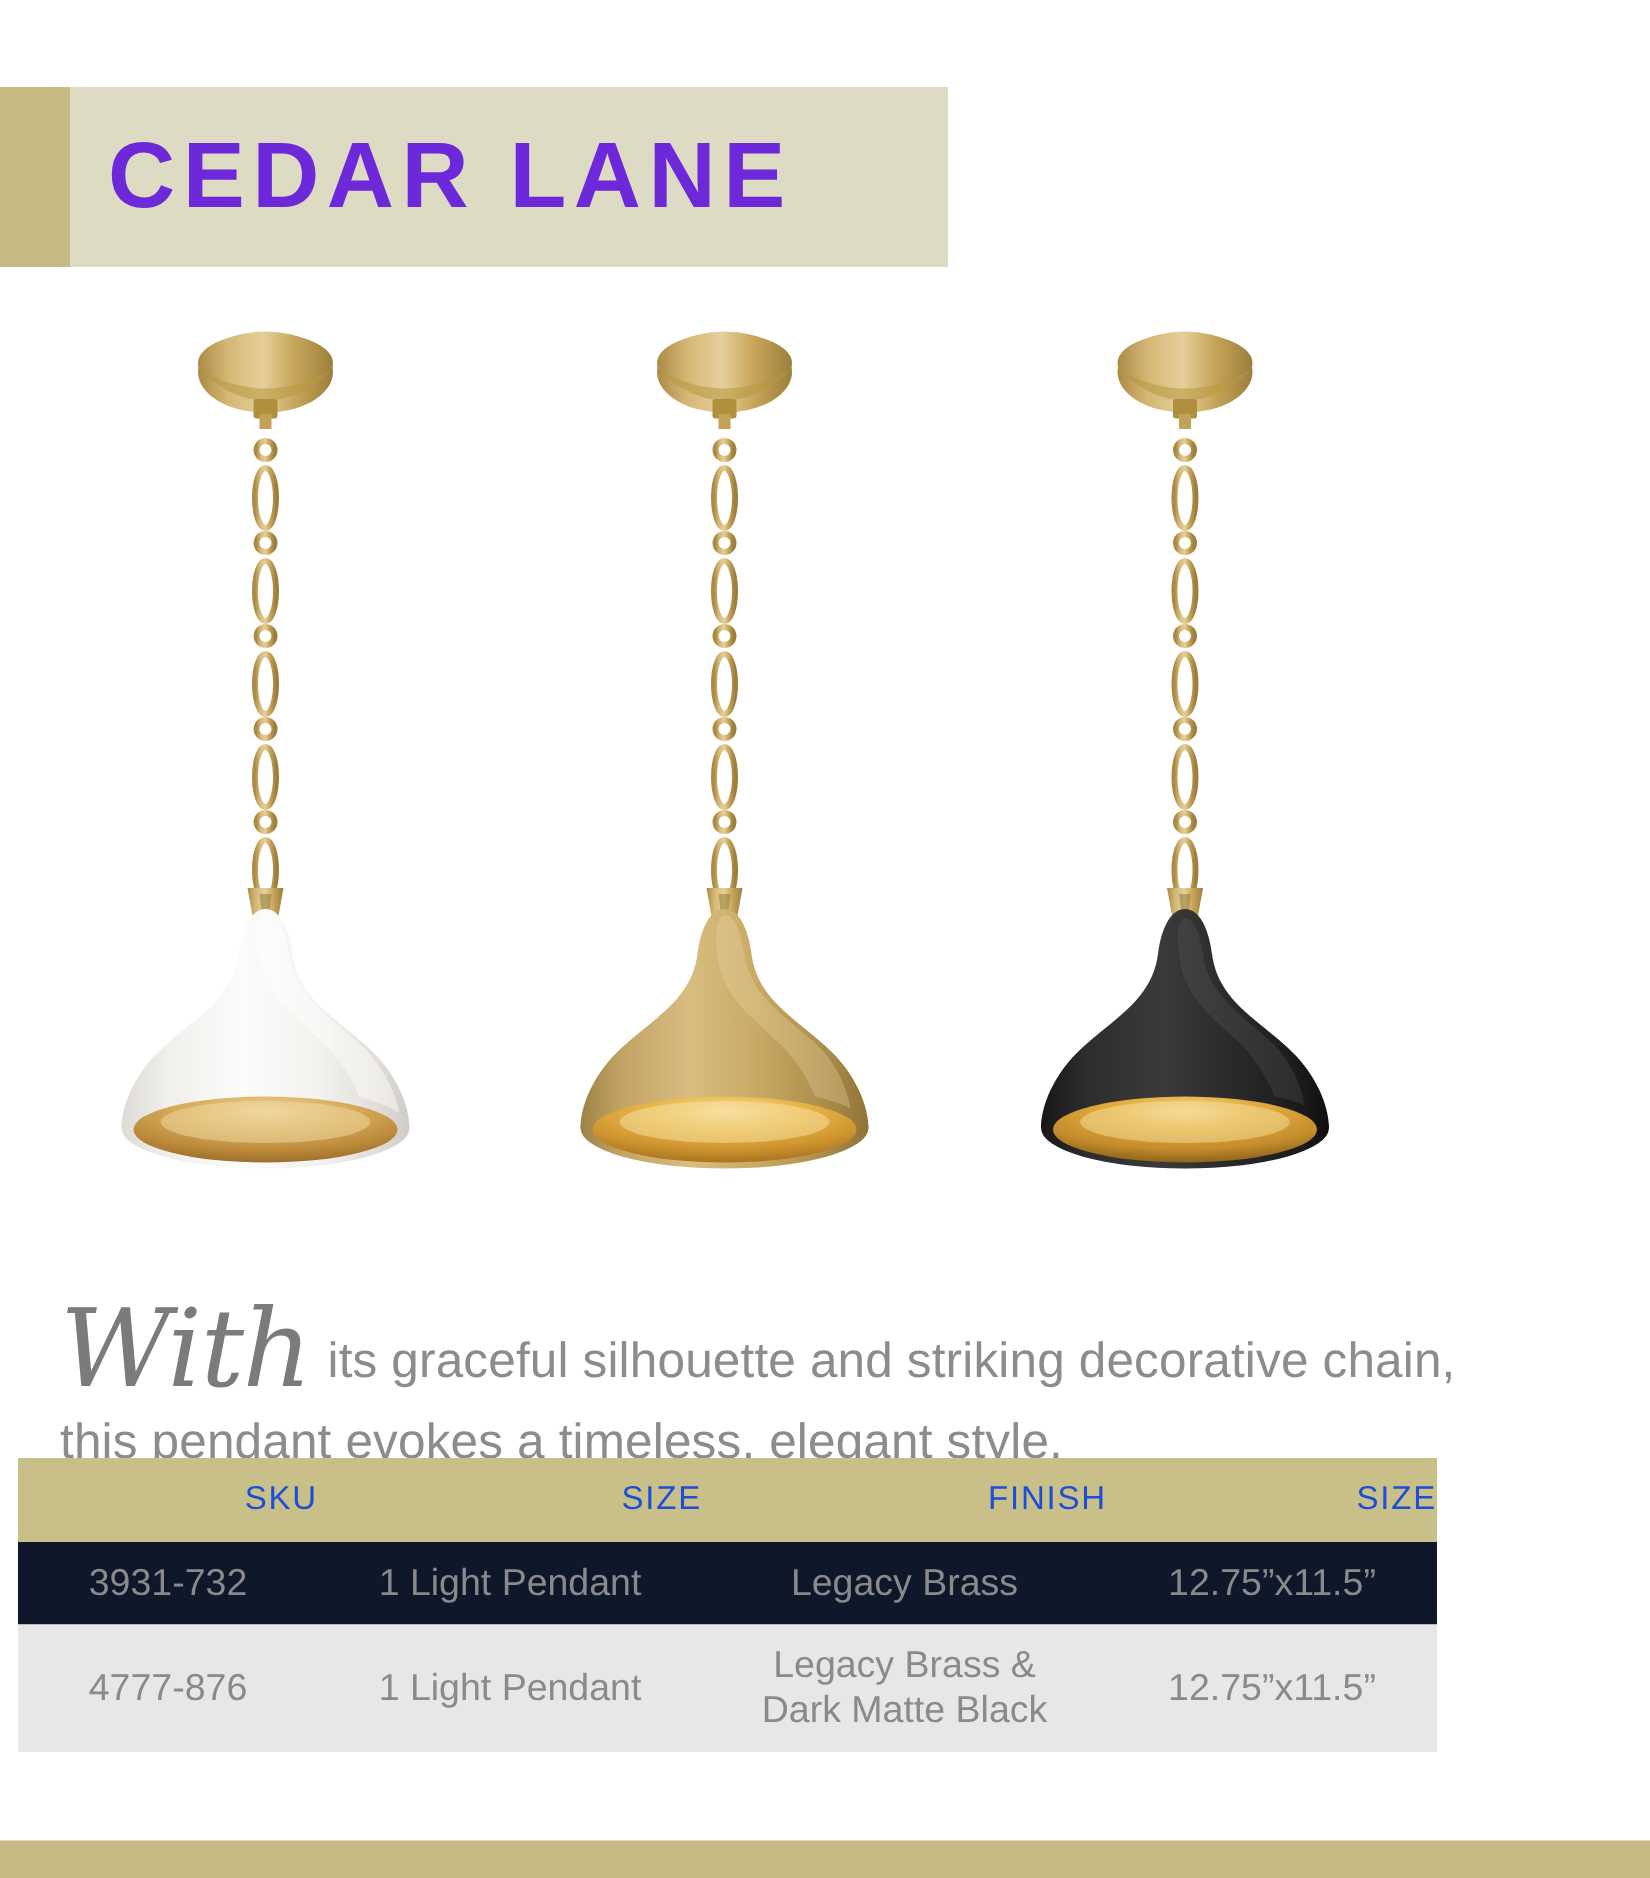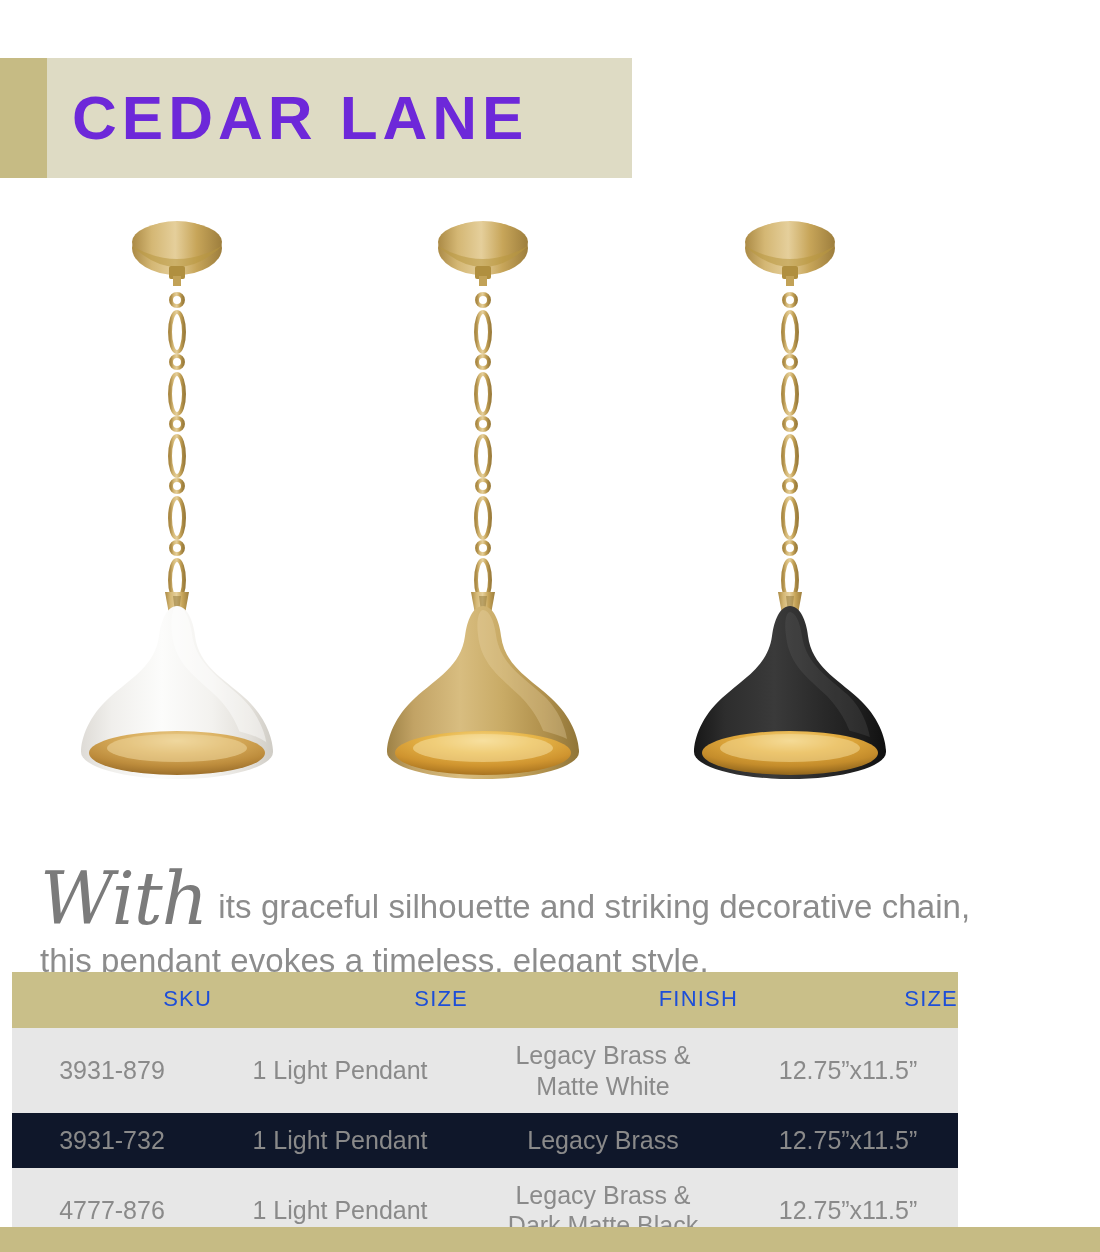--- a/index.html
+++ b/index.html
@@ -357,26 +357,20 @@
   <table class="spec-table">
     <thead>
       <tr>
         <th class="col-sku">SKU</th>
         <th class="col-type">SIZE</th>
         <th class="col-finish">FINISH</th>
         <th class="col-size">SIZE</th>
       </tr>
     </thead>
     <tbody>
-      <tr class="odd">
-        <td>3931-879</td>
-        <td>1 Light Pendant</td>
-        <td>Legacy Brass &amp;<br>Matte White</td>
-        <td>12.75”x11.5”</td>
-      </tr>
       <tr class="even">
         <td>3931-732</td>
         <td>1 Light Pendant</td>
         <td>Legacy Brass</td>
         <td>12.75”x11.5”</td>
       </tr>
       <tr class="odd">
         <td>4777-876</td>
         <td>1 Light Pendant</td>
         <td>Legacy Brass &amp;<br>Dark Matte Black</td>

